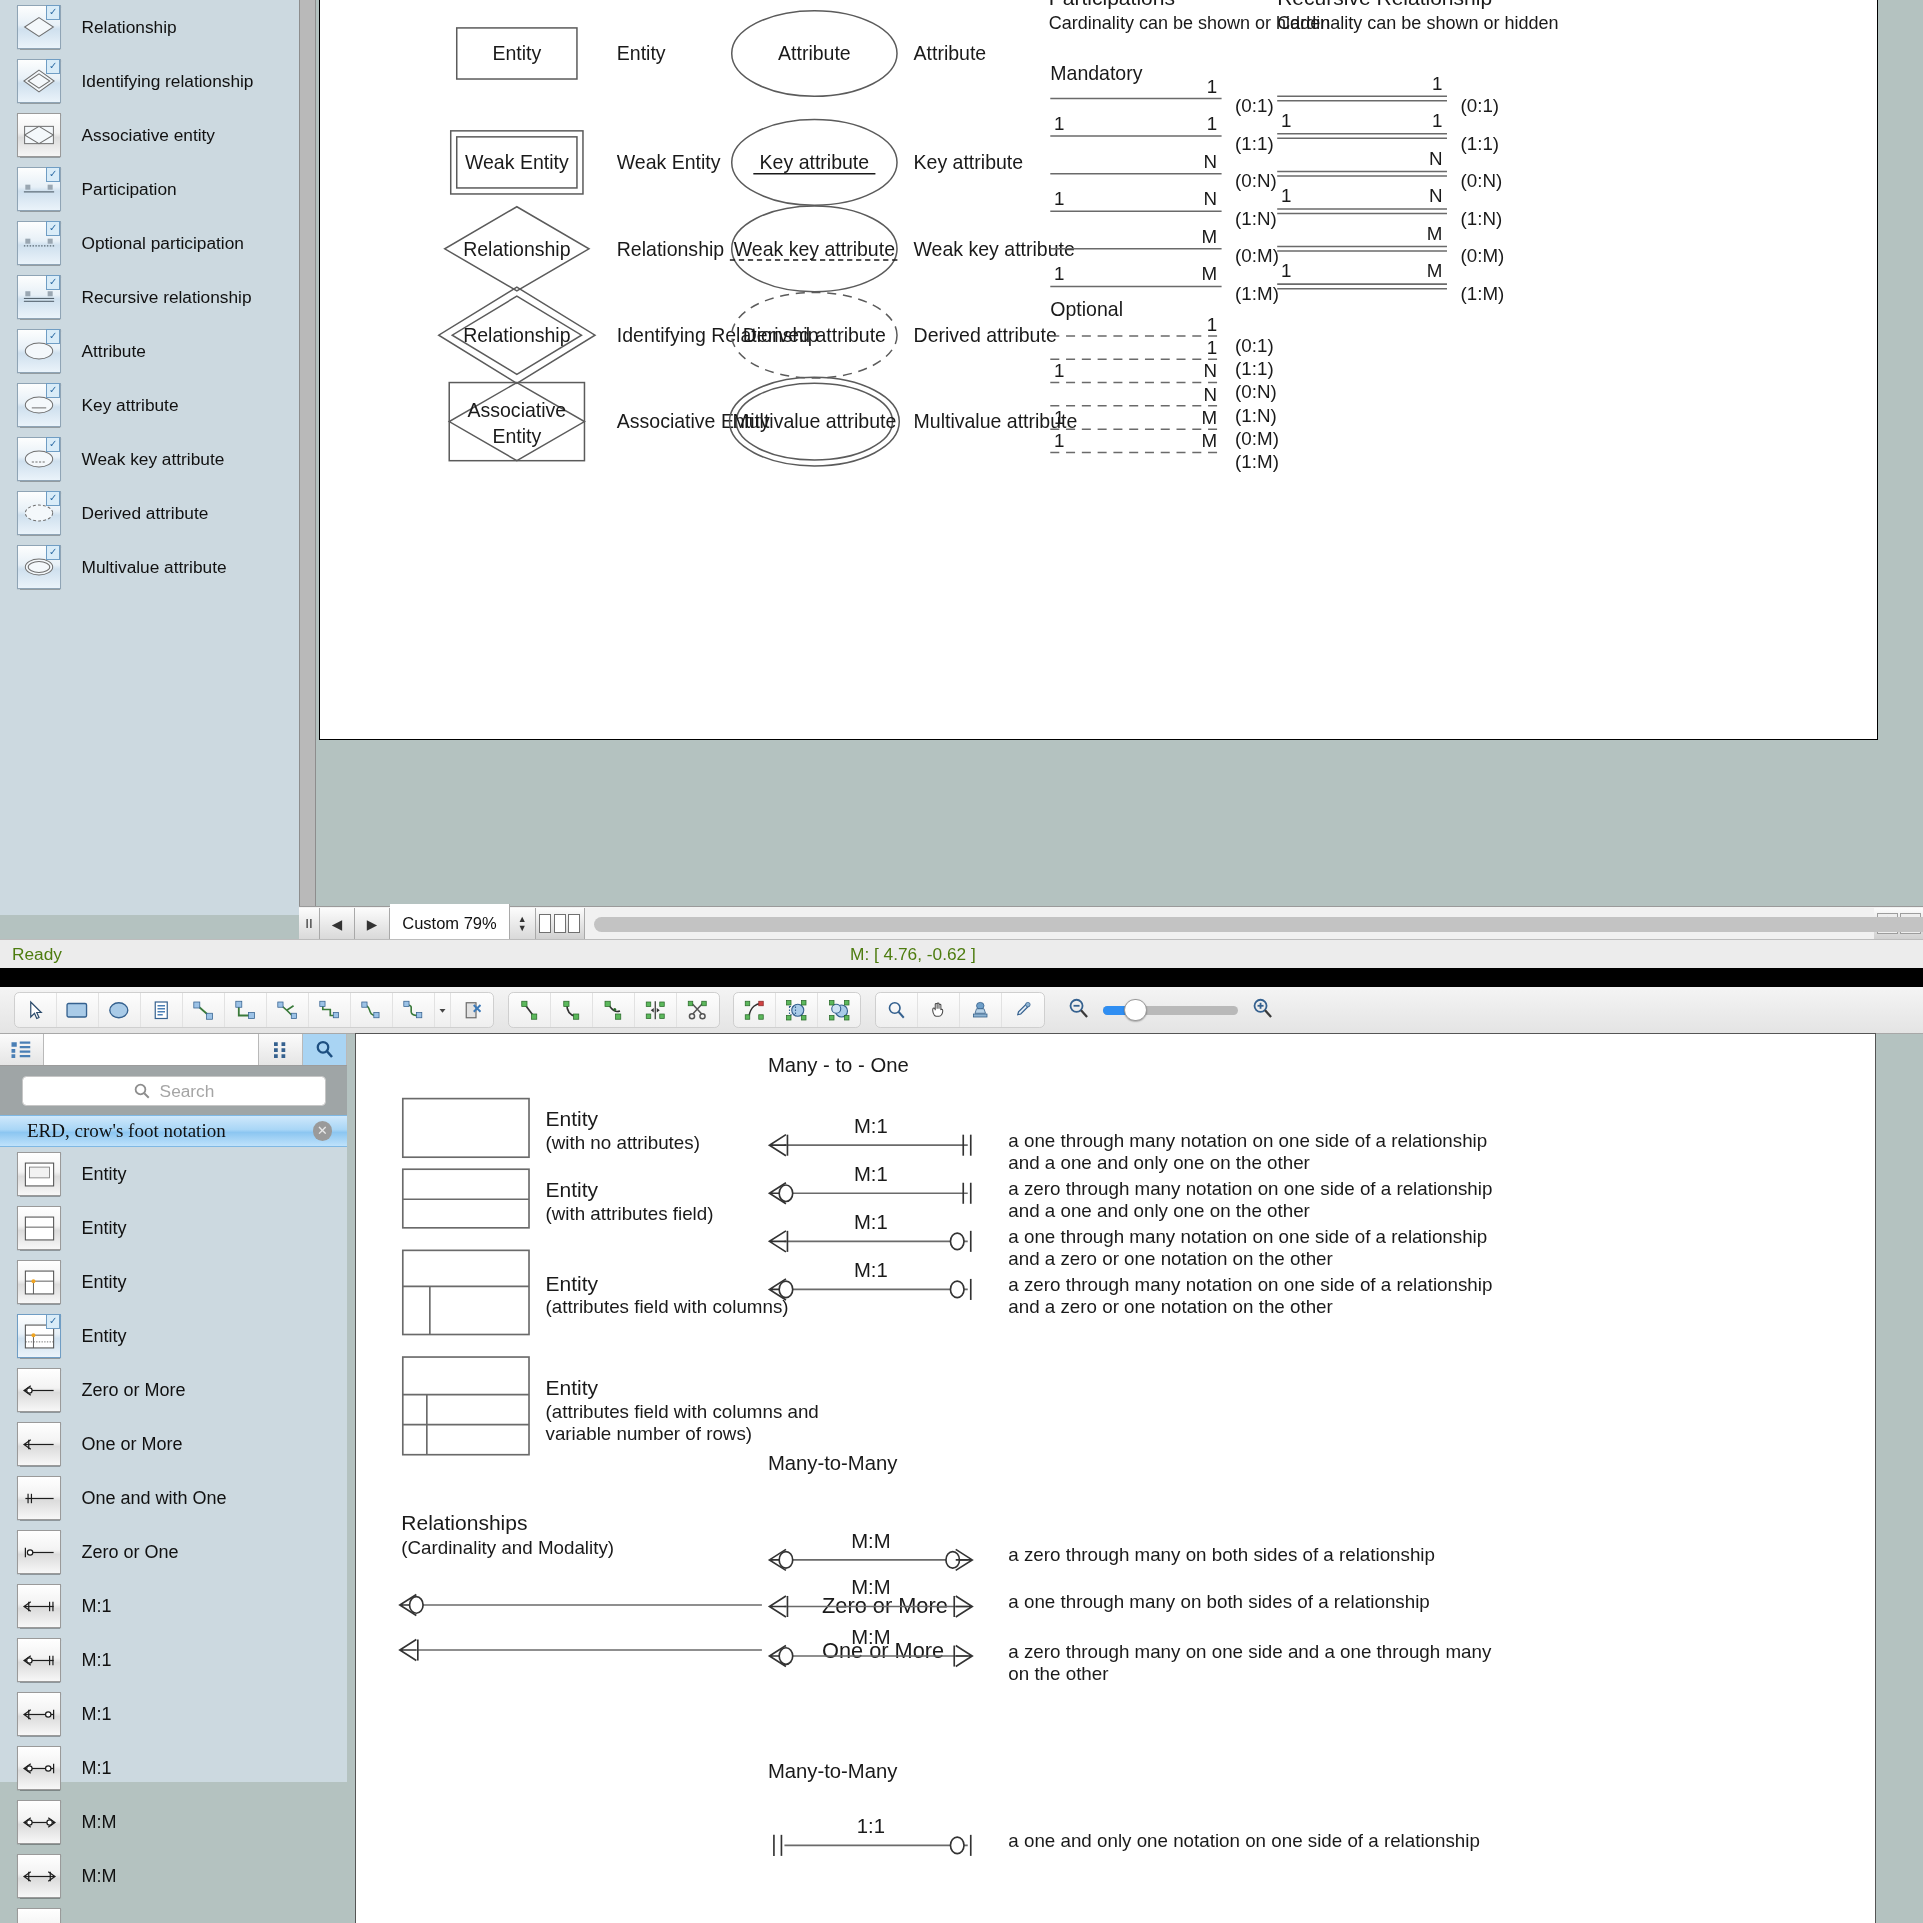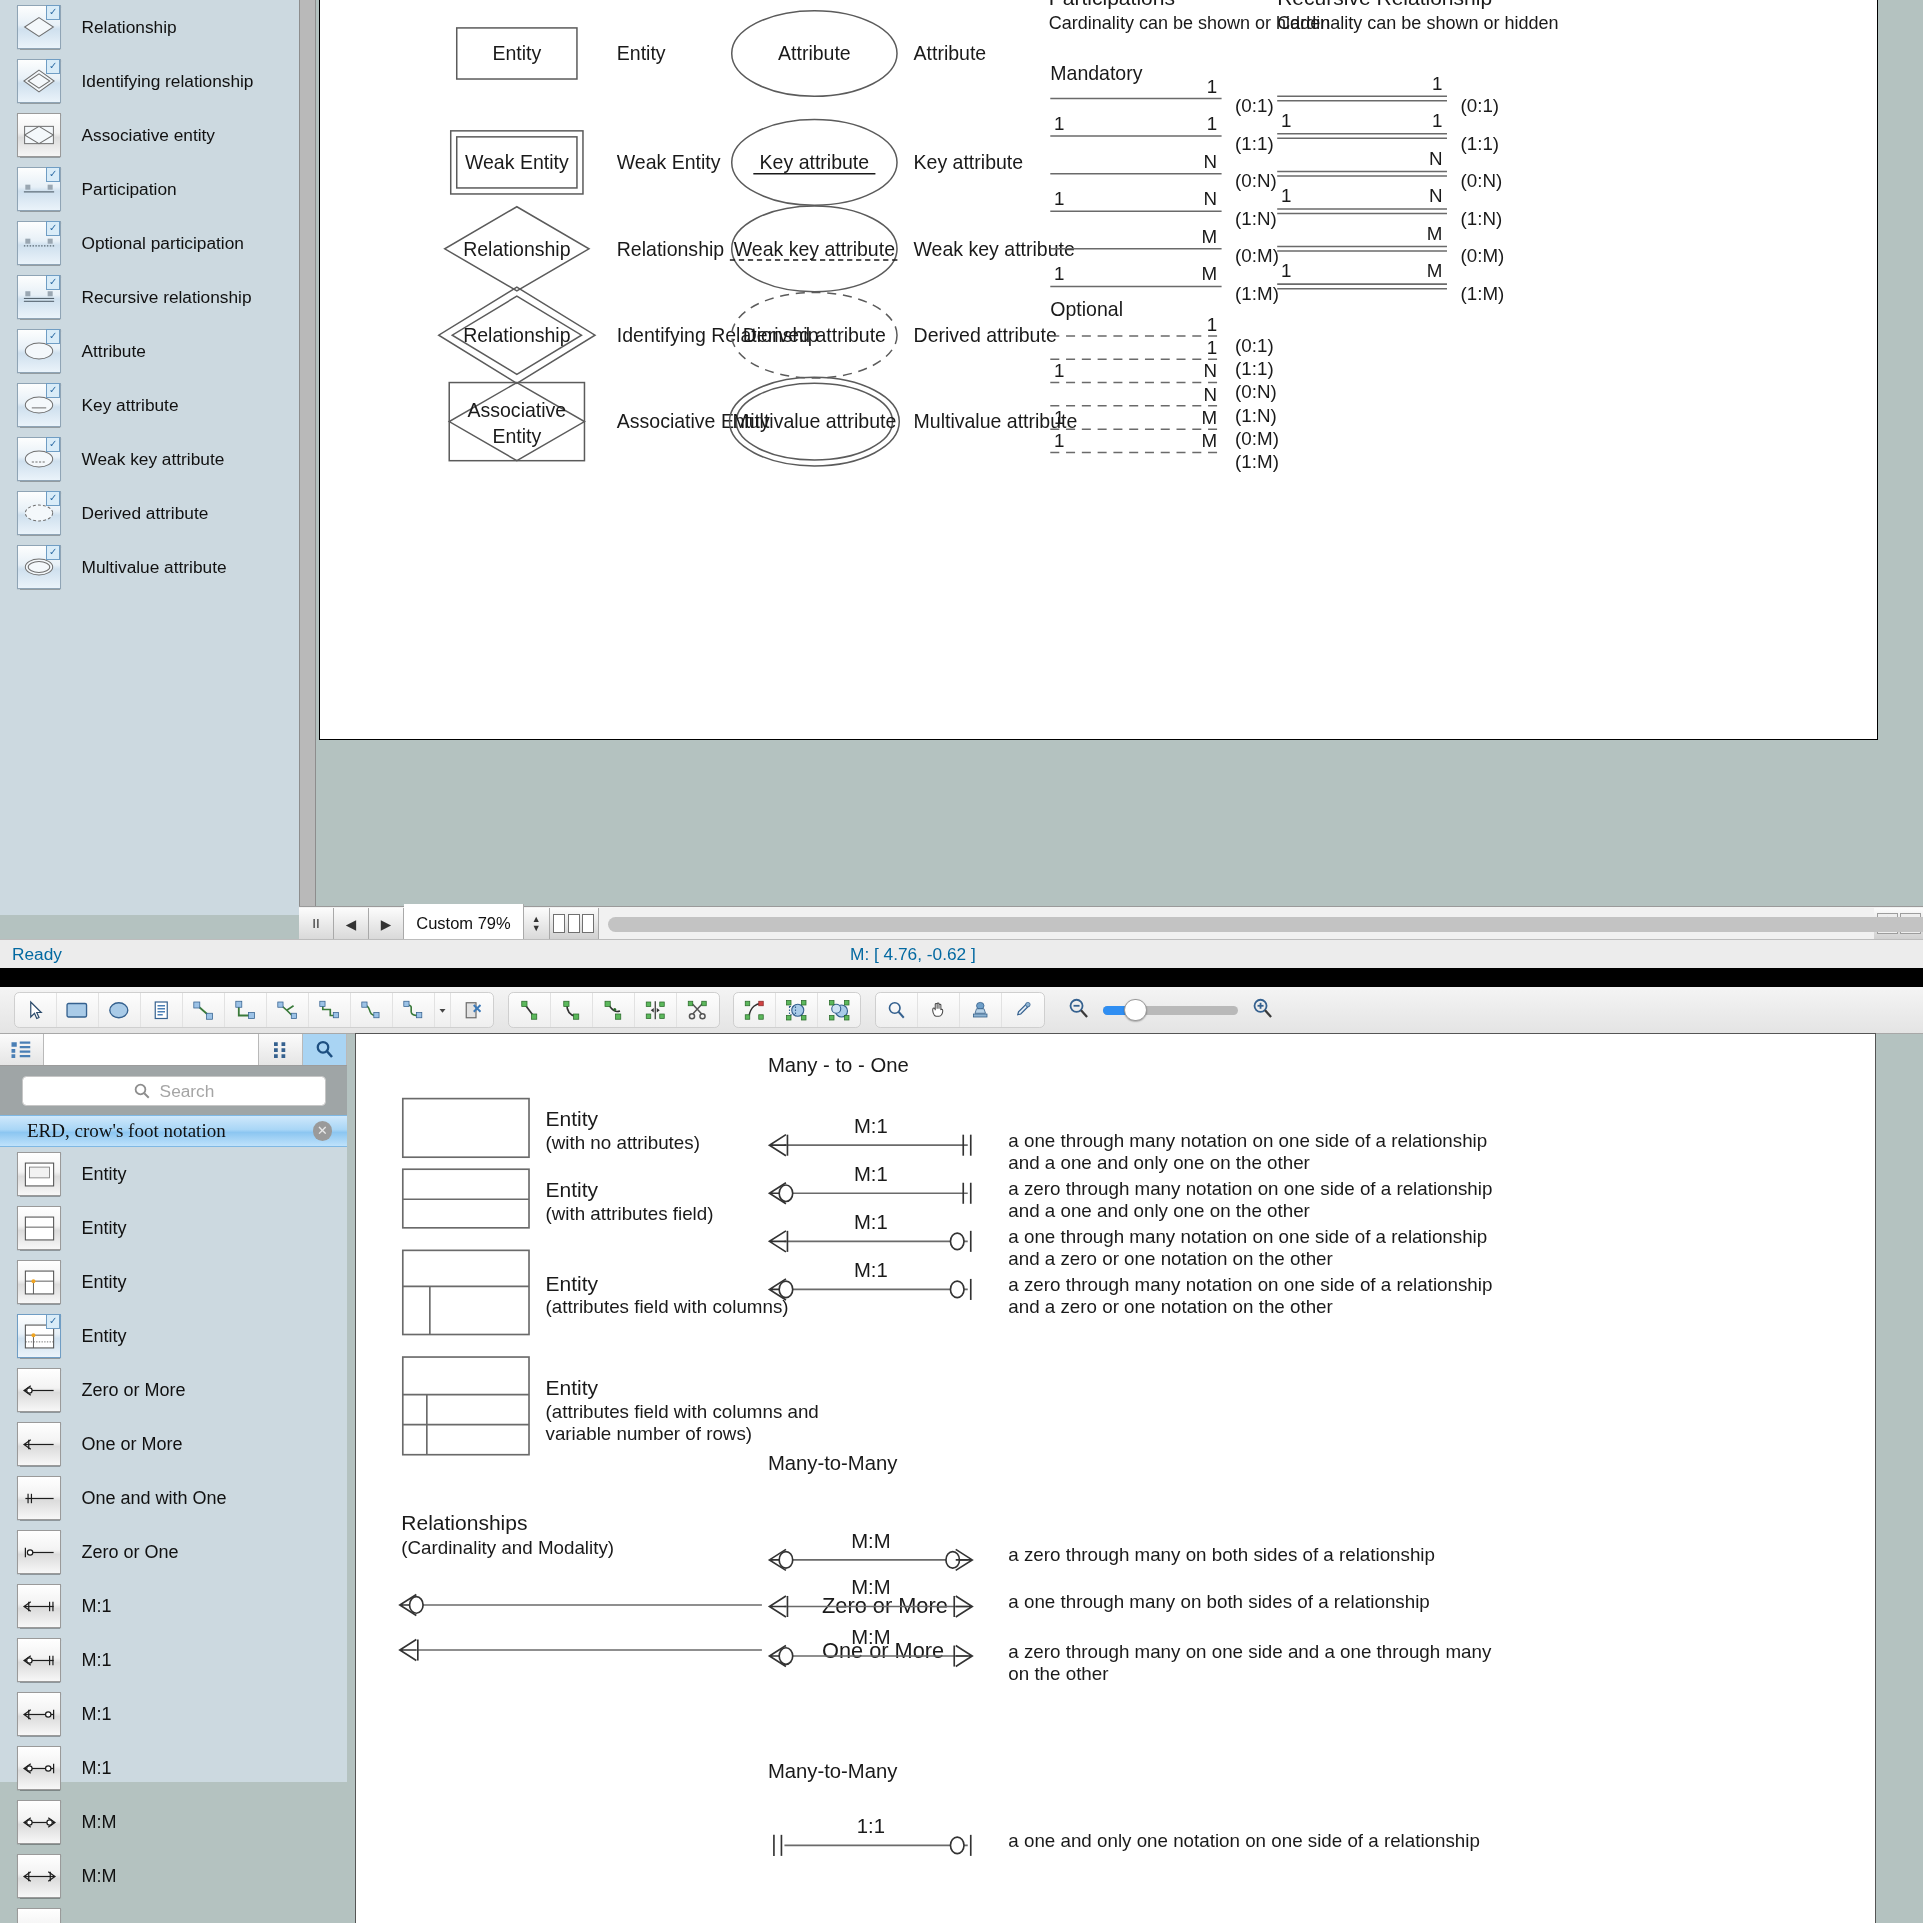--- a/index.html
+++ b/index.html
@@ -83,21 +83,21 @@
   .thumb { position:absolute; left:9px; top:9px; height:15px; width:1495px;
     background:#c3c3c3; border-radius:7.5px; }
   .endbtns { display:flex; gap:2.3px; padding:0 3px; height:32px; align-items:center;
     background:linear-gradient(to bottom,#fcfcfc,#cfcfcf); }
   .endbtn { width:21px; height:21px; border:0.8px solid #9d9d9d; background:#eee;
     display:flex;align-items:center;justify-content:center; }
 
   .statusbar-top {
     position:absolute; left:0; top:939px; width:1924px; height:30px;
     background:#ececec; border-top:0.8px solid #bcbcbc;
-    font-size:17.3px; color:#0369a1; display:flex; align-items:center;
+    font-size:17.3px; color:#4d7c0f; display:flex; align-items:center;
   }
   .status-ready { margin-left:12px; }
   .status-coords { position:absolute; left:850px; }
 
   .blackbar { position:absolute; left:0; top:968px; width:1924px; height:19.5px; background:#000; }
 
   
   #bottom-window { position:absolute; left:0; top:987px; width:1924px; height:936px; }
 
   .toolbar2 {
@@ -420,21 +420,21 @@
           <line x1="1274" y1="607" x2="1500" y2="607" stroke="#6a6a6a" stroke-width="2"></line>
           <line x1="1274" y1="613" x2="1500" y2="613" stroke="#6a6a6a" stroke-width="2"></line>
           <text x="1279" y="598" font-size="25" text-anchor="start" fill="#1a1a1a" font-family="Liberation Sans, sans-serif">1</text>
           <text x="1494" y="598" font-size="25" text-anchor="end" fill="#1a1a1a" font-family="Liberation Sans, sans-serif">M</text>
           <text x="1518" y="628" font-size="25" text-anchor="start" fill="#1a1a1a" font-family="Liberation Sans, sans-serif">(1:M)</text>
         </g>
     </svg>
   </div>
 
   <div class="hbar-top">
-    <div class="hbar-btn" style="width:35px">II</div>
+    <div class="hbar-btn" style="width:21px">II</div>
     <div class="hbar-btn" style="width:35px">◀</div>
     <div class="hbar-btn" style="width:35px">▶</div>
     <div class="zoomfield">Custom 79%</div>
     <div class="spin">
         <span>▲</span>
         <span>▼</span>
       </div>
     <div class="pageviews">
       <div class="pv"></div>
       <div class="pv"></div>

